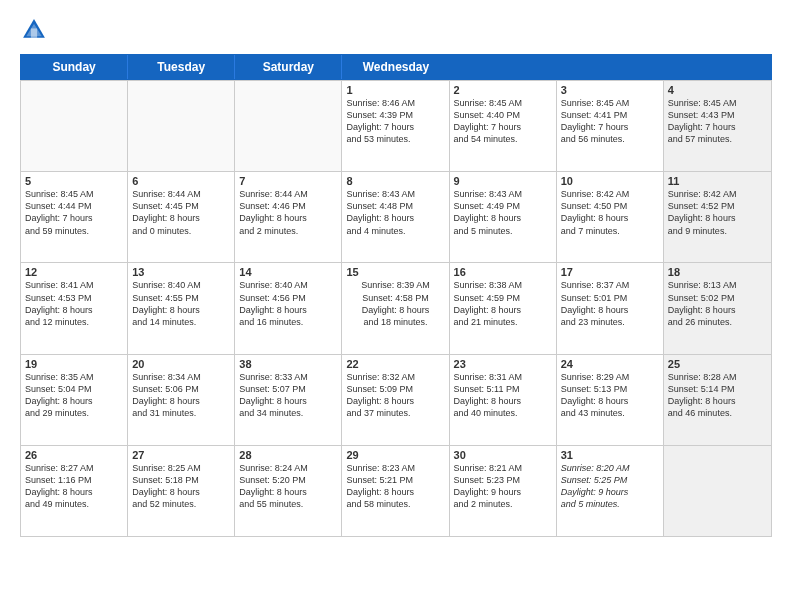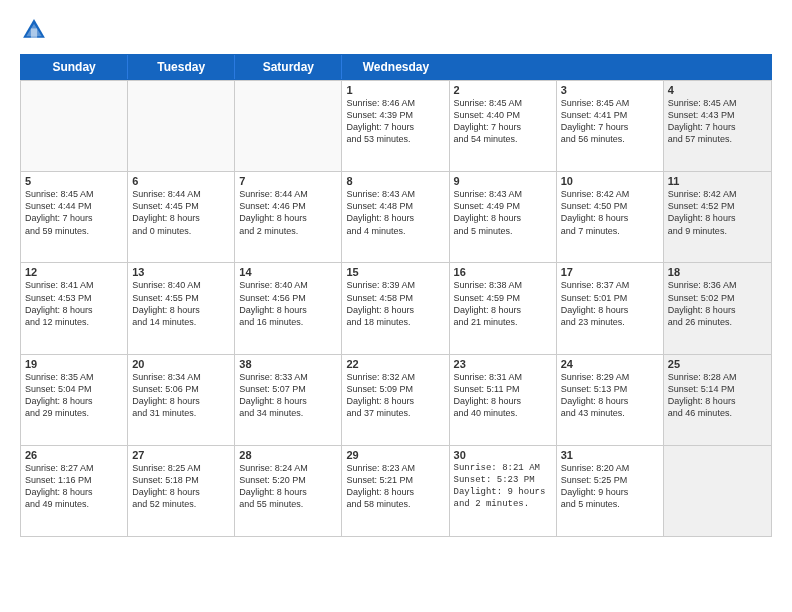--- a/index.html
+++ b/index.html
@@ -240,42 +240,42 @@
           </div>
           <div class="cal-cell">
             <div class="day-num">14</div>
             <div class="cell-text" style="white-space: pre-line;">Sunrise: 8:40 AM
 Sunset: 4:56 PM
 Daylight: 8 hours
 and 16 minutes.</div>
           </div>
           <div class="cal-cell">
             <div class="day-num">15</div>
-            <div class="cell-text" style="white-space: pre-line;">Sunrise: 8:39 AM
+            <div class="cell-text" style="white-space: pre-line; text-align: center;">Sunrise: 8:39 AM
 Sunset: 4:58 PM
 Daylight: 8 hours
 and 18 minutes.</div>
           </div>
           <div class="cal-cell">
             <div class="day-num">16</div>
             <div class="cell-text" style="white-space: pre-line;">Sunrise: 8:38 AM
 Sunset: 4:59 PM
 Daylight: 8 hours
 and 21 minutes.</div>
           </div>
           <div class="cal-cell">
             <div class="day-num">17</div>
             <div class="cell-text" style="white-space: pre-line;">Sunrise: 8:37 AM
 Sunset: 5:01 PM
 Daylight: 8 hours
 and 23 minutes.</div>
           </div>
           <div class="cal-cell shaded">
             <div class="day-num">18</div>
-            <div class="cell-text" style="white-space: pre-line;">Sunrise: 8:36 AM
+            <div class="cell-text" style="white-space: pre-line;">Sunrise: 8:13 AM
 Sunset: 5:02 PM
 Daylight: 8 hours
 and 26 minutes.</div>
           </div>
         </div>
         <div class="cal-row">
           <div class="cal-cell">
             <div class="day-num">19</div>
             <div class="cell-text" style="white-space: pre-line;">Sunrise: 8:35 AM
 Sunset: 5:04 PM
@@ -349,28 +349,28 @@
           </div>
           <div class="cal-cell">
             <div class="day-num">29</div>
             <div class="cell-text" style="white-space: pre-line;">Sunrise: 8:23 AM
 Sunset: 5:21 PM
 Daylight: 8 hours
 and 58 minutes.</div>
           </div>
           <div class="cal-cell">
             <div class="day-num">30</div>
-            <div class="cell-text" style="white-space: pre-line; font-family: Liberation Mono, monospace;">Sunrise: 8:21 AM
+            <div class="cell-text" style="white-space: pre-line;">Sunrise: 8:21 AM
 Sunset: 5:23 PM
 Daylight: 9 hours
 and 2 minutes.</div>
           </div>
           <div class="cal-cell">
             <div class="day-num">31</div>
-            <div class="cell-text" style="white-space: pre-line;">Sunrise: 8:20 AM
+            <div class="cell-text" style="white-space: pre-line; font-style: italic;">Sunrise: 8:20 AM
 Sunset: 5:25 PM
 Daylight: 9 hours
 and 5 minutes.</div>
           </div>
           <div class="cal-cell empty shaded"></div>
         </div>
       </div>
   </div>
 </div>
 

